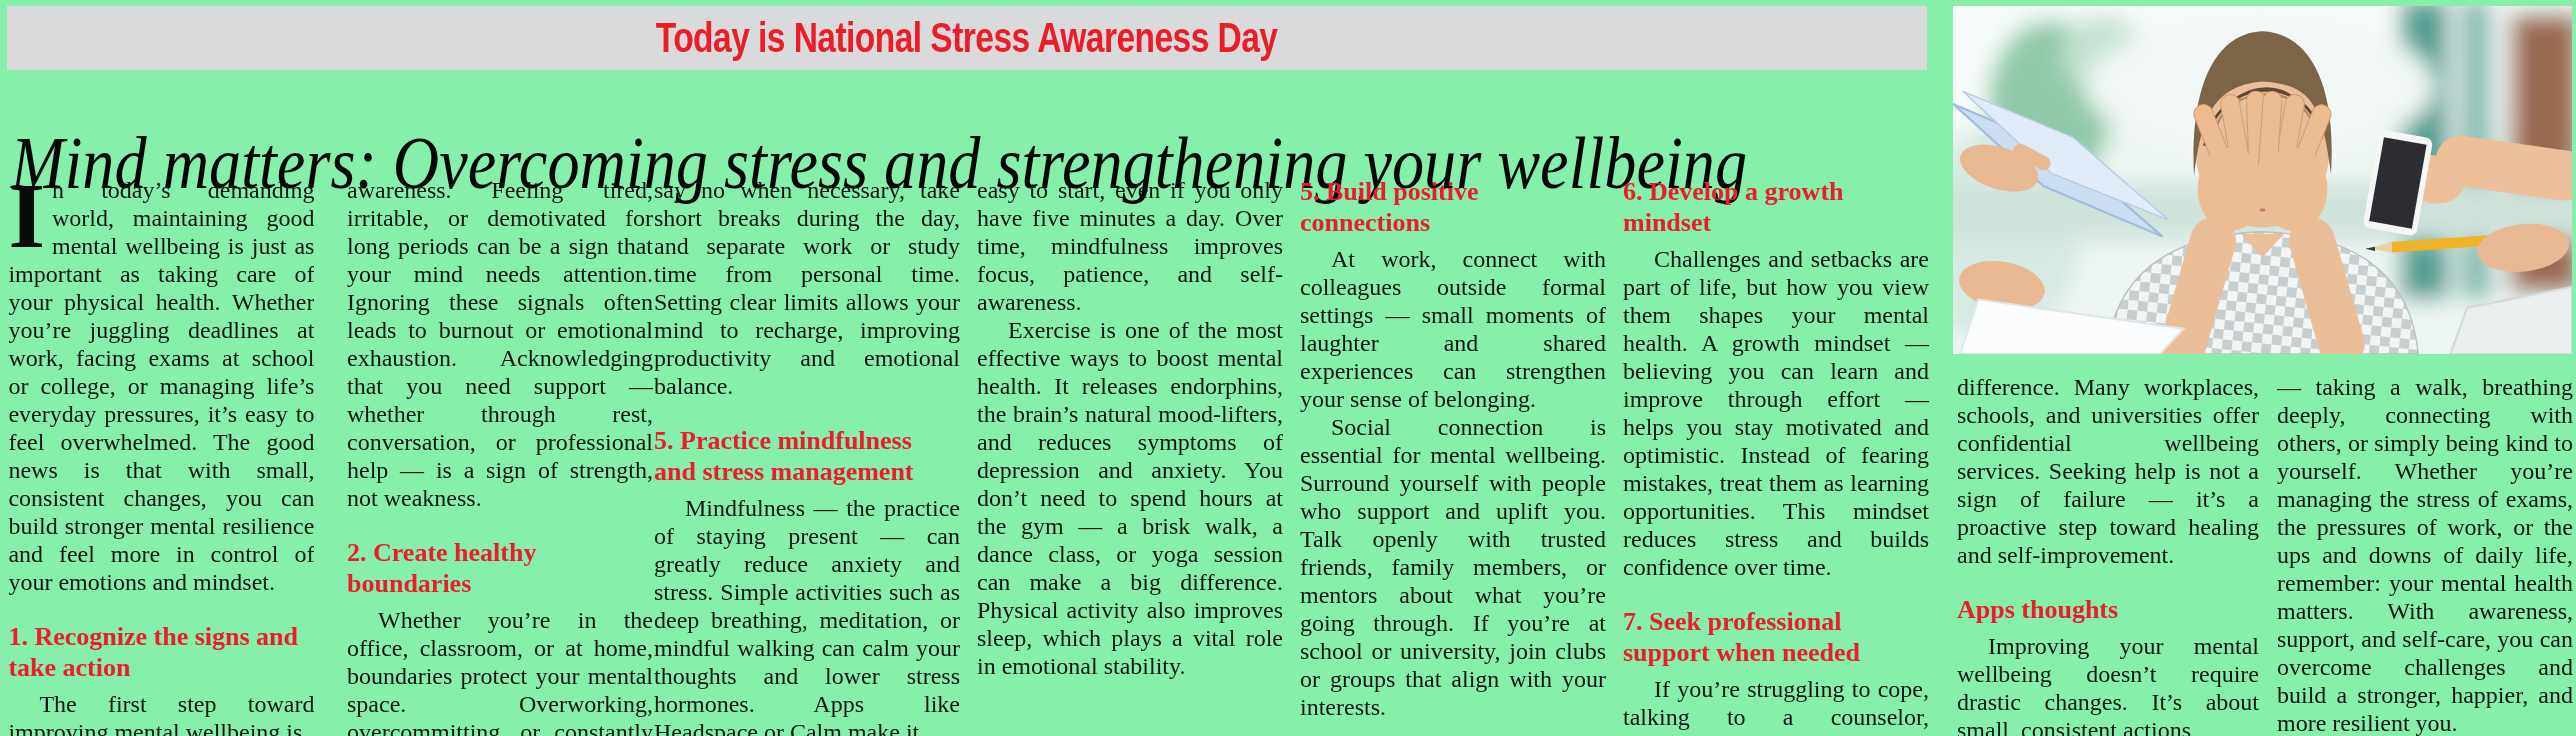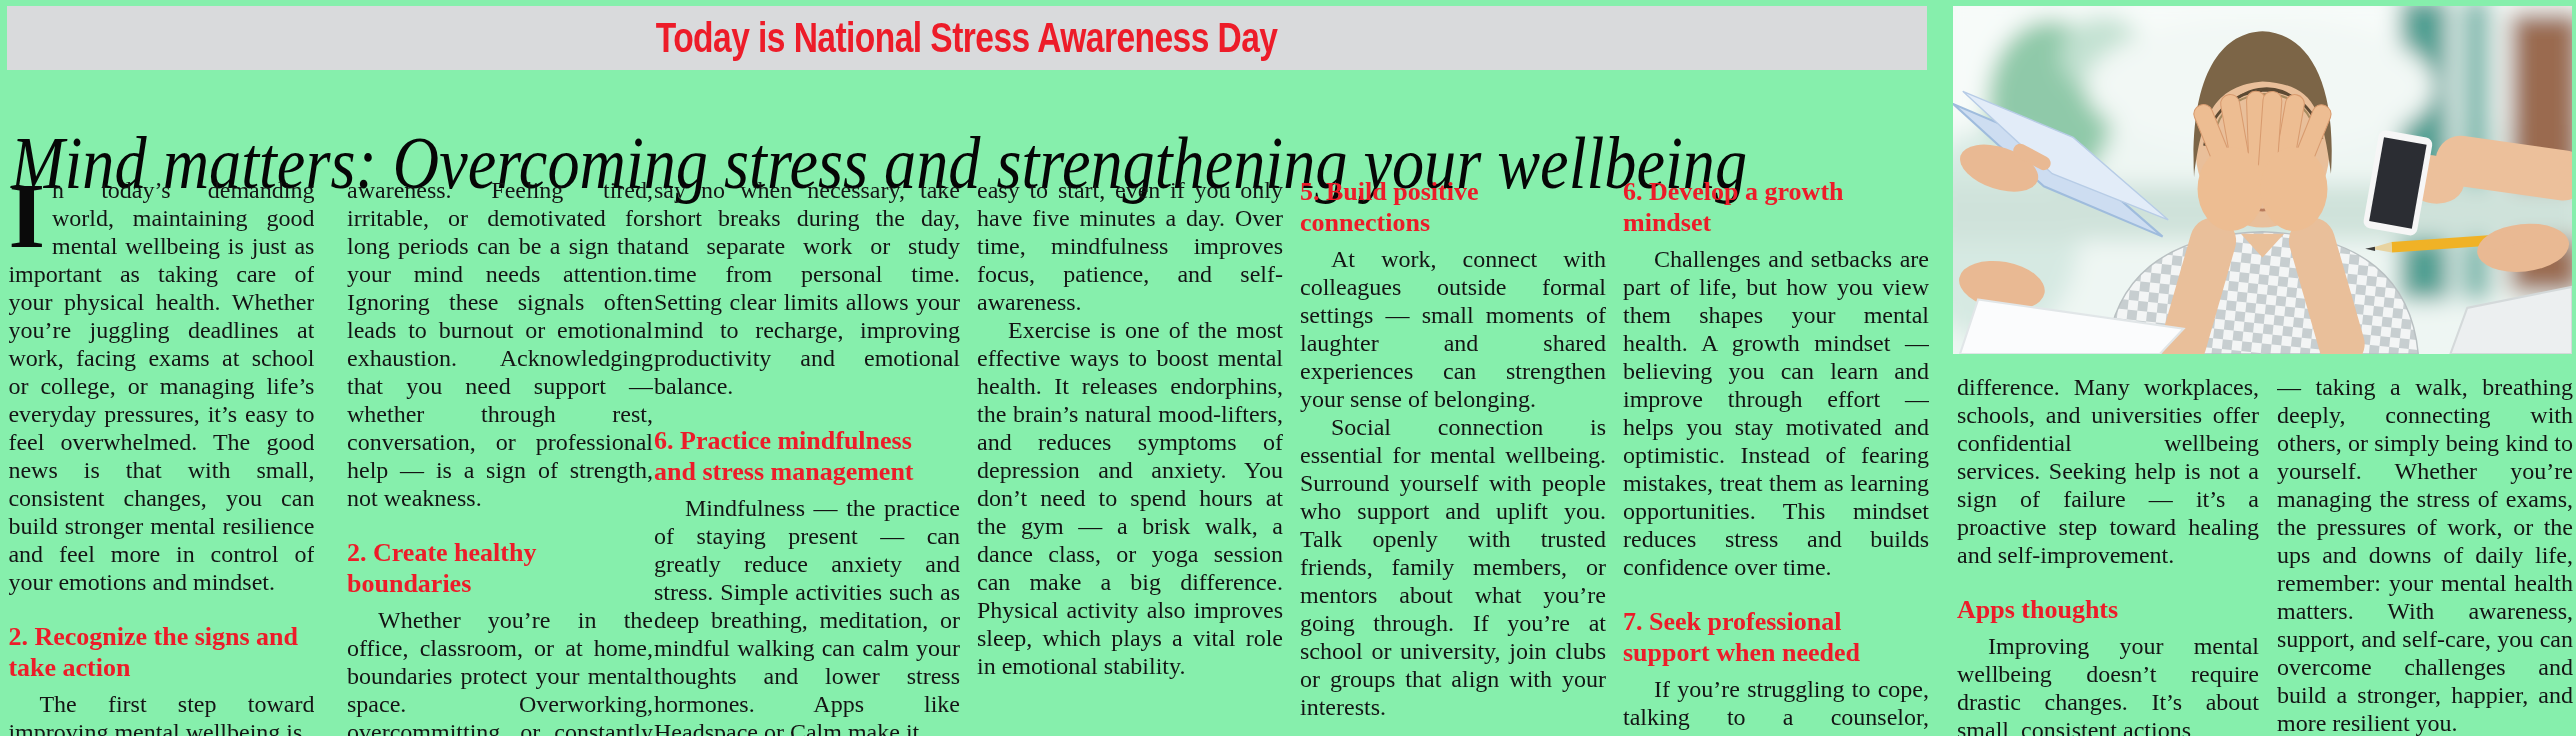--- a/index.html
+++ b/index.html
@@ -64,31 +64,31 @@
 
   <div class="banner">
     <span class="banner-text">Today is National Stress Awareness Day</span>
   </div>
 
   <h1 class="headline">Mind matters: Overcoming stress and strengthening your wellbeing</h1>
 
   <div id="article-columns">
       <div class="col c1">
         <p><span class="dropcap">I</span>n today’s demanding world, maintaining good mental wellbeing is just as important as taking care of your physical health. Whether you’re juggling deadlines at work, facing exams at school or college, or managing life’s everyday pressures, it’s easy to feel overwhelmed. The good news is that with small, consistent changes, you can build stronger mental resilience and feel more in control of your emotions and mindset.</p>
-        <h3>2. Recognize the signs and take action</h3>
+        <h3>1. Recognize the signs and take action</h3>
         <p class="indent">The first step toward improving mental wellbeing is</p>
       </div>
       <div class="col c2">
         <p>awareness. Feeling tired, irritable, or demotivated for long periods can be a sign that your mind needs attention. Ignoring these signals often leads to burnout or emotional exhaustion. Acknowledging that you need support — whether through rest, conversation, or professional help — is a sign of strength, not weakness.</p>
         <h3>2. Create healthy boundaries</h3>
         <p class="indent">Whether you’re in the office, classroom, or at home, boundaries protect your mental space. Overworking, overcommitting, or constantly being online can drain your energy. Learn to</p>
       </div>
       <div class="col c3">
         <p>say no when necessary, take short breaks during the day, and separate work or study time from personal time. Setting clear limits allows your mind to recharge, improving productivity and emotional balance.</p>
-        <h3>6. Practice mindfulness and stress management</h3>
+        <h3>5. Practice mindfulness and stress management</h3>
         <p class="indent">Mindfulness — the practice of staying present — can greatly reduce anxiety and stress. Simple activities such as deep breathing, meditation, or mindful walking can calm your thoughts and lower stress hormones. Apps like Headspace or Calm make it</p>
       </div>
       <div class="col c4">
         <p>easy to start, even if you only have five minutes a day. Over time, mindfulness improves focus, patience, and self-awareness.</p>
         <p class="indent">Exercise is one of the most effective ways to boost mental health. It releases endorphins, the brain’s natural mood-lifters, and reduces symptoms of depression and anxiety. You don’t need to spend hours at the gym — a brisk walk, a dance class, or yoga session can make a big difference. Physical activity also improves sleep, which plays a vital role in emotional stability.</p>
       </div>
       <div class="col c5">
         <h3>5. Build positive connections</h3>
         <p class="indent">At work, connect with colleagues outside formal settings — small moments of laughter and shared experiences can strengthen your sense of belonging.</p>
         <p class="indent">Social connection is essential for mental wellbeing. Surround yourself with people who support and uplift you. Talk openly with trusted friends, family members, or mentors about what you’re going through. If you’re at school or university, join clubs or groups that align with your interests.</p>

